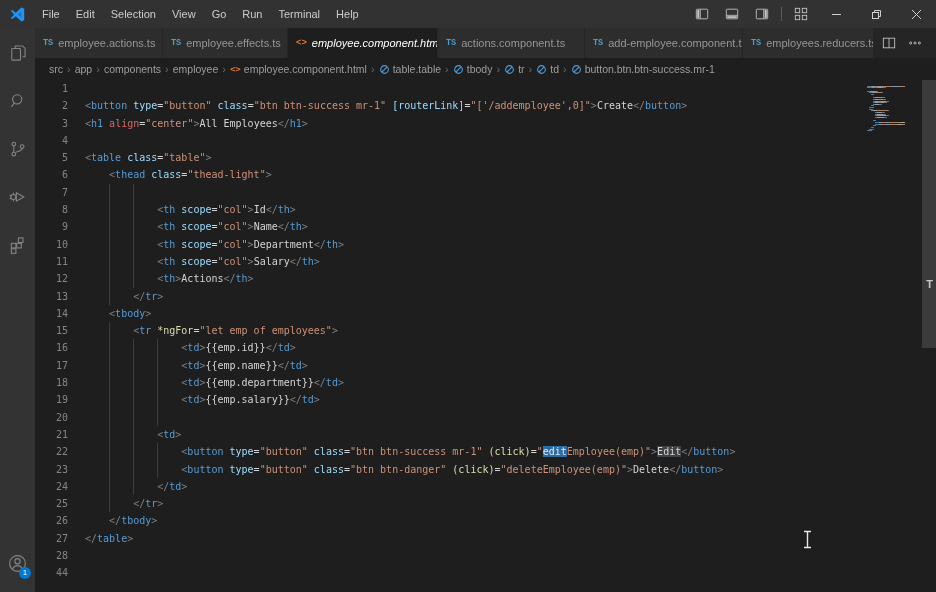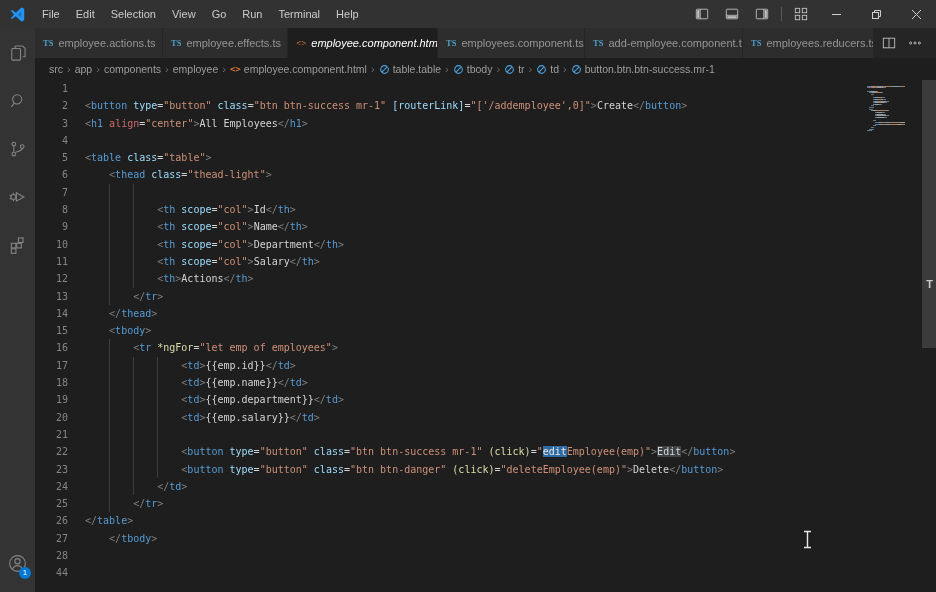--- a/index.html
+++ b/index.html
@@ -24,21 +24,21 @@
   .act-icon { position:absolute; left:0; width:35px; height:35px; display:flex; align-items:center; justify-content:center; }
   .act-icon svg { stroke:#858585; fill:none; stroke-width:1.3; }
   #account-badge { position:absolute; right:4px; bottom:2px; min-width:12px; height:12px; border-radius:6px;
     background:#0078d4; color:#fff; font-size:8px; line-height:12px; text-align:center; padding:0 2px; }
 
   
   #tabbar { position:absolute; left:35px; top:28px; width:901px; height:30px; background:#252526; display:flex; }
   .tab { height:30px; display:flex; align-items:center; padding:0 8px; background:#2d2d2d;
     border-right:1px solid #252526; font-size:11px; color:#969696; white-space:nowrap; overflow:hidden; flex:none; }
   .tab.active { background:#1e1e1e; color:#ffffff; font-style:italic; }
-  .tab .ficon { font-family:Liberation Serif, serif; font-weight:bold; font-size:8.5px; margin-right:5px; font-style:normal; }
+  .tab .ficon { font-family:Liberation Mono, monospace; font-weight:bold; font-size:8.5px; margin-right:5px; font-style:normal; }
   .ficon.ts { color:#4d9fcb; }
   .ficon.html { color:#e37933; font-size:9px; }
   #tab-actions { margin-left:auto; display:flex; align-items:center; padding-right:8px; }
   #tab-actions .ta { width:26px; height:30px; display:flex; align-items:center; justify-content:center; color:#c5c5c5; }
   #tab-actions svg { stroke:#c5c5c5; fill:none; stroke-width:1; }
 
   
   #breadcrumbs { position:absolute; left:35px; top:58px; width:901px; height:22px; background:#1e1e1e;
     display:flex; align-items:center; padding-left:14px; font-size:10.5px; color:#9d9d9d; }
   .crumb { display:flex; align-items:center; white-space:nowrap; }
@@ -207,21 +207,21 @@
       <div class="tab" style="width: 125px;">
         <span class="ficon ts">TS</span>
         <span>employee.effects.ts</span>
       </div>
       <div class="tab active" style="width: 150px;">
         <span class="ficon html">&lt;&gt;</span>
         <span>employee.component.html</span>
       </div>
       <div class="tab" style="width: 147px;">
         <span class="ficon ts">TS</span>
-        <span>employees.component.ts</span>
+        <span>actions.component.ts</span>
       </div>
       <div class="tab" style="width: 158px;">
         <span class="ficon ts">TS</span>
         <span>add-employee.component.ts</span>
       </div>
       <div class="tab" style="width: 131px;">
         <span class="ficon ts">TS</span>
         <span>employees.reducers.ts</span>
       </div>
       <div id="tab-actions">
@@ -353,34 +353,34 @@
         <div class="line"><span style="margin-left: 0ch; white-space: pre;"></span></div>
         <div class="line"><span style="margin-left: 0ch; white-space: pre;"><span class="c-p">&lt;</span><span class="c-tag">table</span><span class="c-pl"> </span><span class="c-at">class</span><span class="c-pl">=</span><span class="c-s">"table"</span><span class="c-p">&gt;</span></span></div>
         <div class="line"><span style="margin-left: 4ch; white-space: pre;"><span class="c-p">&lt;</span><span class="c-tag">thead</span><span class="c-pl"> </span><span class="c-at">class</span><span class="c-pl">=</span><span class="c-s">"thead-light"</span><span class="c-p">&gt;</span></span></div>
         <div class="line"><span class="guide" style="left: 4ch;"></span><span class="guide" style="left: 8ch;"></span><span style="margin-left: 12ch; white-space: pre;"></span></div>
         <div class="line"><span class="guide" style="left: 4ch;"></span><span class="guide" style="left: 8ch;"></span><span style="margin-left: 12ch; white-space: pre;"><span class="c-p">&lt;</span><span class="c-tag">th</span><span class="c-pl"> </span><span class="c-at">scope</span><span class="c-pl">=</span><span class="c-s">"col"</span><span class="c-p">&gt;</span><span class="c-pl">Id</span><span class="c-p">&lt;/</span><span class="c-tag">th</span><span class="c-p">&gt;</span></span></div>
         <div class="line"><span class="guide" style="left: 4ch;"></span><span class="guide" style="left: 8ch;"></span><span style="margin-left: 12ch; white-space: pre;"><span class="c-p">&lt;</span><span class="c-tag">th</span><span class="c-pl"> </span><span class="c-at">scope</span><span class="c-pl">=</span><span class="c-s">"col"</span><span class="c-p">&gt;</span><span class="c-pl">Name</span><span class="c-p">&lt;/</span><span class="c-tag">th</span><span class="c-p">&gt;</span></span></div>
         <div class="line"><span class="guide" style="left: 4ch;"></span><span class="guide" style="left: 8ch;"></span><span style="margin-left: 12ch; white-space: pre;"><span class="c-p">&lt;</span><span class="c-tag">th</span><span class="c-pl"> </span><span class="c-at">scope</span><span class="c-pl">=</span><span class="c-s">"col"</span><span class="c-p">&gt;</span><span class="c-pl">Department</span><span class="c-p">&lt;/</span><span class="c-tag">th</span><span class="c-p">&gt;</span></span></div>
         <div class="line"><span class="guide" style="left: 4ch;"></span><span class="guide" style="left: 8ch;"></span><span style="margin-left: 12ch; white-space: pre;"><span class="c-p">&lt;</span><span class="c-tag">th</span><span class="c-pl"> </span><span class="c-at">scope</span><span class="c-pl">=</span><span class="c-s">"col"</span><span class="c-p">&gt;</span><span class="c-pl">Salary</span><span class="c-p">&lt;/</span><span class="c-tag">th</span><span class="c-p">&gt;</span></span></div>
         <div class="line"><span class="guide" style="left: 4ch;"></span><span class="guide" style="left: 8ch;"></span><span style="margin-left: 12ch; white-space: pre;"><span class="c-p">&lt;</span><span class="c-tag">th</span><span class="c-p">&gt;</span><span class="c-pl">Actions</span><span class="c-p">&lt;/</span><span class="c-tag">th</span><span class="c-p">&gt;</span></span></div>
         <div class="line"><span class="guide" style="left: 4ch;"></span><span style="margin-left: 8ch; white-space: pre;"><span class="c-p">&lt;/</span><span class="c-tag">tr</span><span class="c-p">&gt;</span></span></div>
-        <div class="line"><span style="margin-left: 4ch; white-space: pre;"><span class="c-p">&lt;/</span><span class="c-tag">thead</span><span class="c-p">&gt;</span></span></div>
         <div class="line"><span style="margin-left: 4ch; white-space: pre;"><span class="c-p">&lt;</span><span class="c-tag">tbody</span><span class="c-p">&gt;</span></span></div>
         <div class="line"><span class="guide" style="left: 4ch;"></span><span style="margin-left: 8ch; white-space: pre;"><span class="c-p">&lt;</span><span class="c-tag">tr</span><span class="c-pl"> </span><span class="c-ng">*ngFor</span><span class="c-pl">=</span><span class="c-s">"let emp of employees"</span><span class="c-p">&gt;</span></span></div>
         <div class="line"><span class="guide" style="left: 4ch;"></span><span class="guide" style="left: 8ch;"></span><span class="guide" style="left: 12ch;"></span><span style="margin-left: 16ch; white-space: pre;"><span class="c-p">&lt;</span><span class="c-tag">td</span><span class="c-p">&gt;</span><span class="c-pl">{{emp.id}}</span><span class="c-p">&lt;/</span><span class="c-tag">td</span><span class="c-p">&gt;</span></span></div>
         <div class="line"><span class="guide" style="left: 4ch;"></span><span class="guide" style="left: 8ch;"></span><span class="guide" style="left: 12ch;"></span><span style="margin-left: 16ch; white-space: pre;"><span class="c-p">&lt;</span><span class="c-tag">td</span><span class="c-p">&gt;</span><span class="c-pl">{{emp.name}}</span><span class="c-p">&lt;/</span><span class="c-tag">td</span><span class="c-p">&gt;</span></span></div>
         <div class="line"><span class="guide" style="left: 4ch;"></span><span class="guide" style="left: 8ch;"></span><span class="guide" style="left: 12ch;"></span><span style="margin-left: 16ch; white-space: pre;"><span class="c-p">&lt;</span><span class="c-tag">td</span><span class="c-p">&gt;</span><span class="c-pl">{{emp.department}}</span><span class="c-p">&lt;/</span><span class="c-tag">td</span><span class="c-p">&gt;</span></span></div>
         <div class="line"><span class="guide" style="left: 4ch;"></span><span class="guide" style="left: 8ch;"></span><span class="guide" style="left: 12ch;"></span><span style="margin-left: 16ch; white-space: pre;"><span class="c-p">&lt;</span><span class="c-tag">td</span><span class="c-p">&gt;</span><span class="c-pl">{{emp.salary}}</span><span class="c-p">&lt;/</span><span class="c-tag">td</span><span class="c-p">&gt;</span></span></div>
         <div class="line"><span class="guide" style="left: 4ch;"></span><span class="guide" style="left: 8ch;"></span><span class="guide" style="left: 12ch;"></span><span style="margin-left: 16ch; white-space: pre;"></span></div>
+        <div class="line"><span class="guide" style="left: 4ch;"></span><span class="guide" style="left: 8ch;"></span><span style="margin-left: 12ch; white-space: pre;"><span class="c-p">&lt;</span><span class="c-tag">td</span><span class="c-p">&gt;</span></span></div>
         <div class="line"><span class="guide" style="left: 4ch;"></span><span class="guide" style="left: 8ch;"></span><span class="guide" style="left: 12ch;"></span><span style="margin-left: 16ch; white-space: pre;"><span class="c-p">&lt;</span><span class="c-tag">button</span><span class="c-pl"> </span><span class="c-at">type</span><span class="c-pl">=</span><span class="c-s">"button"</span><span class="c-pl"> </span><span class="c-at">class</span><span class="c-pl">=</span><span class="c-s">"btn btn-success mr-1"</span><span class="c-pl"> </span><span class="c-ng">(click)</span><span class="c-pl">=</span><span class="c-s">"</span><span class="c-sel">edit</span><span class="c-s">Employee(emp)"</span><span class="c-p">&gt;</span><span class="c-occ">Edit</span><span class="c-p">&lt;/</span><span class="c-tag">button</span><span class="c-p">&gt;</span></span></div>
         <div class="line"><span class="guide" style="left: 4ch;"></span><span class="guide" style="left: 8ch;"></span><span class="guide" style="left: 12ch;"></span><span style="margin-left: 16ch; white-space: pre;"><span class="c-p">&lt;</span><span class="c-tag">button</span><span class="c-pl"> </span><span class="c-at">type</span><span class="c-pl">=</span><span class="c-s">"button"</span><span class="c-pl"> </span><span class="c-at">class</span><span class="c-pl">=</span><span class="c-s">"btn btn-danger"</span><span class="c-pl"> </span><span class="c-ng">(click)</span><span class="c-pl">=</span><span class="c-s">"deleteEmployee(emp)"</span><span class="c-p">&gt;</span><span class="c-pl">Delete</span><span class="c-p">&lt;/</span><span class="c-tag">button</span><span class="c-p">&gt;</span></span></div>
         <div class="line"><span class="guide" style="left: 4ch;"></span><span class="guide" style="left: 8ch;"></span><span style="margin-left: 12ch; white-space: pre;"><span class="c-p">&lt;/</span><span class="c-tag">td</span><span class="c-p">&gt;</span></span></div>
         <div class="line"><span class="guide" style="left: 4ch;"></span><span style="margin-left: 8ch; white-space: pre;"><span class="c-p">&lt;/</span><span class="c-tag">tr</span><span class="c-p">&gt;</span></span></div>
+        <div class="line"><span style="margin-left: 4ch; white-space: pre;"><span class="c-p">&lt;/</span><span class="c-tag">tbody</span><span class="c-p">&gt;</span></span></div>
         <div class="line"><span style="margin-left: 0ch; white-space: pre;"><span class="c-p">&lt;/</span><span class="c-tag">table</span><span class="c-p">&gt;</span></span></div>
-        <div class="line"><span style="margin-left: 4ch; white-space: pre;"><span class="c-p">&lt;/</span><span class="c-tag">tbody</span><span class="c-p">&gt;</span></span></div>
       </div>
     <div id="minimap">
         <div class="mm-line" style="top: 0px; padding-left: 0px;"></div>
         <div class="mm-line" style="top: 1.65px; padding-left: 0px;">
           <span class="mm-seg" style="width: 0.5px; background: rgb(111, 111, 111);"></span>
           <span class="mm-seg" style="width: 3px; background: rgb(79, 123, 163);"></span>
           <span class="mm-seg" style="width: 0.5px; background: rgb(154, 154, 154);"></span>
           <span class="mm-seg" style="width: 2px; background: rgb(126, 156, 178);"></span>
           <span class="mm-seg" style="width: 0.5px; background: rgb(154, 154, 154);"></span>
           <span class="mm-seg" style="width: 4px; background: rgb(169, 127, 102);"></span>

